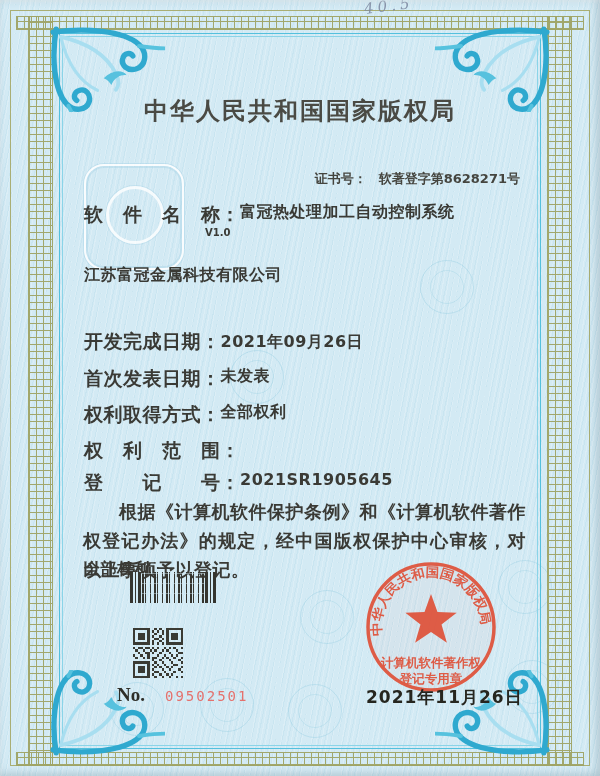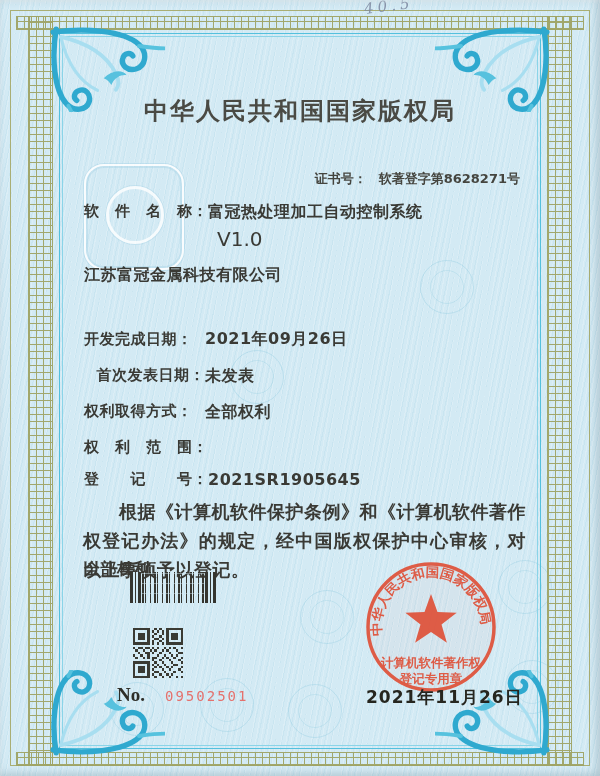--- a/index.html
+++ b/index.html
@@ -41,23 +41,23 @@
   
   .handwritten{position:absolute;left:364px;top:-3px;z-index:5;font:italic 15px "DejaVu Serif",serif;
     color:#7b87a0;transform:rotate(-7deg);letter-spacing:4px;opacity:.85;}
   .authority{position:absolute;top:95px;left:0;width:100%;text-align:center;z-index:4;
     font-family:"Liberation Serif","DejaVu Serif",serif;font-weight:bold;font-size:24px;letter-spacing:2px;color:#4a4a44;}
   .cert-title{position:absolute;top:128px;left:0;width:100%;text-align:center;z-index:4;
     font-family:"Liberation Serif","DejaVu Serif",serif;font-weight:bold;font-size:30px;letter-spacing:3px;color:#474741;}
   .certno{position:absolute;top:170px;right:80px;z-index:4;font-size:13px;font-weight:bold;color:#45453f;}
   .certno .val{margin-left:12px;}
   .row{position:absolute;left:84px;width:448px;display:flex;z-index:4;font-weight:bold;color:#3a3a35;}
-  .row .lab{flex:0 0 121px;font-size:15px;white-space:nowrap;letter-spacing:.5px;}
+  .row .lab{flex:0 0 121px;font-size:19px;white-space:nowrap;letter-spacing:.5px;}
   .row .val{font-size:16px;letter-spacing:.5px;}
-  .r1{top:202px;} .ver{position:absolute;left:217px;top:227px;z-index:4;font-weight:normal;font-size:20px;}
+  .r1{top:202px;} .ver{position:absolute;left:205px;top:227px;z-index:4;font-weight:bold;font-size:10px;}
   .r2{top:265px;} .r3{top:329px;align-items:center;} .r4{top:366px;text-align:right;} .r5{top:402px;} .r6{top:438px;flex-direction:column;} .r7{top:470px;}
   .statement{position:absolute;left:83px;top:497px;width:443px;z-index:4;
     font-size:18px;font-weight:bold;line-height:29px;text-align:justify;text-indent:2em;color:#3a3a35;letter-spacing:.5px;}
   
   .barcode{position:absolute;left:130px;top:572px;width:86px;height:31px;z-index:4;
     background-image:
       repeating-linear-gradient(0deg, rgba(211,234,244,0) 0 9px, rgba(211,234,244,.45) 9px 10px),
       repeating-linear-gradient(90deg, #35352f 0 2px, transparent 2px 3px, #35352f 3px 4px, transparent 4px 8px, #35352f 8px 9px, transparent 9px 12px);}
   .barcode::before,.barcode::after{content:"";position:absolute;top:0;bottom:0;width:11px;
     background:repeating-linear-gradient(90deg,#35352f 0 3px,#d3eaf4 3px 5px,#35352f 5px 6px,#d3eaf4 6px 8px,#35352f 8px 11px);}

